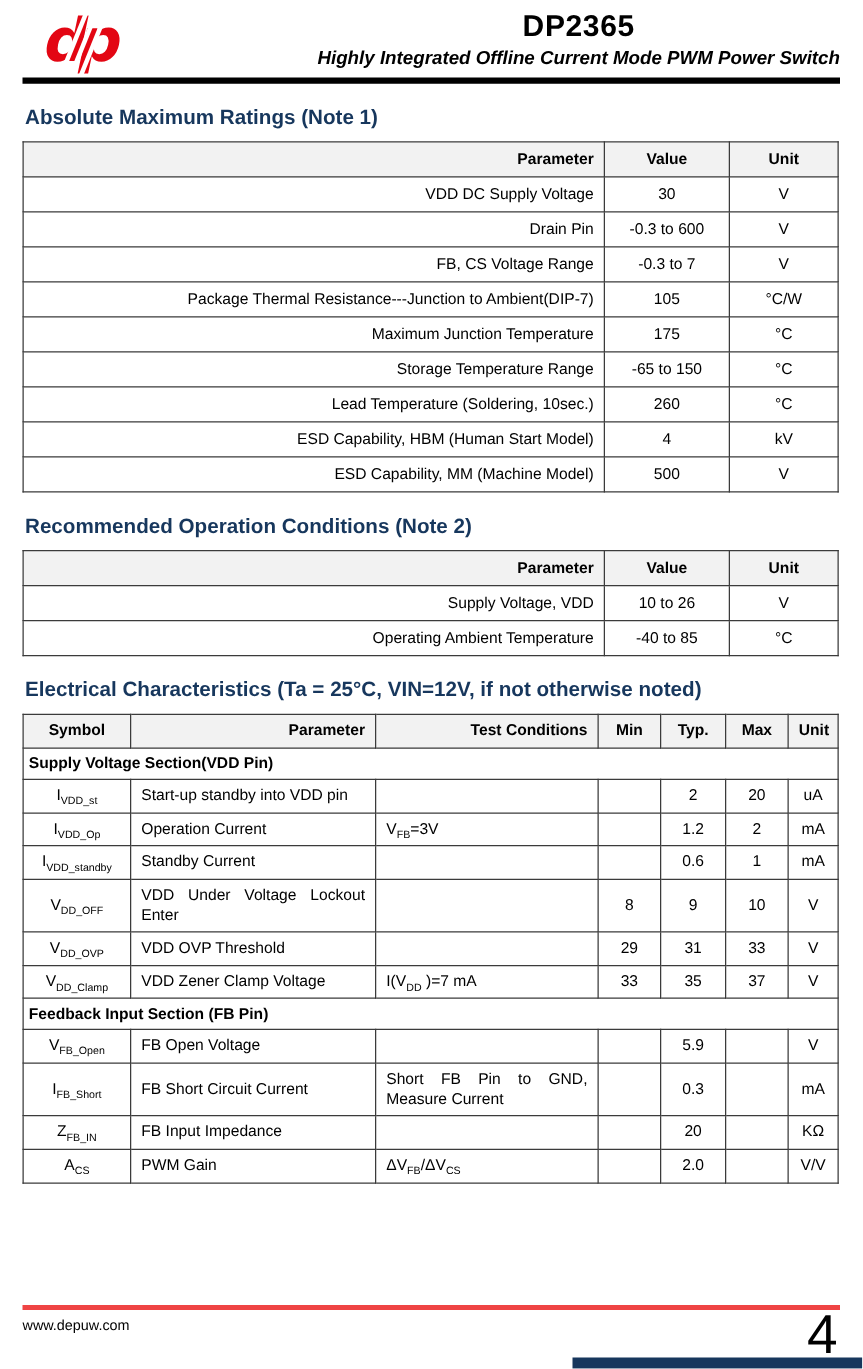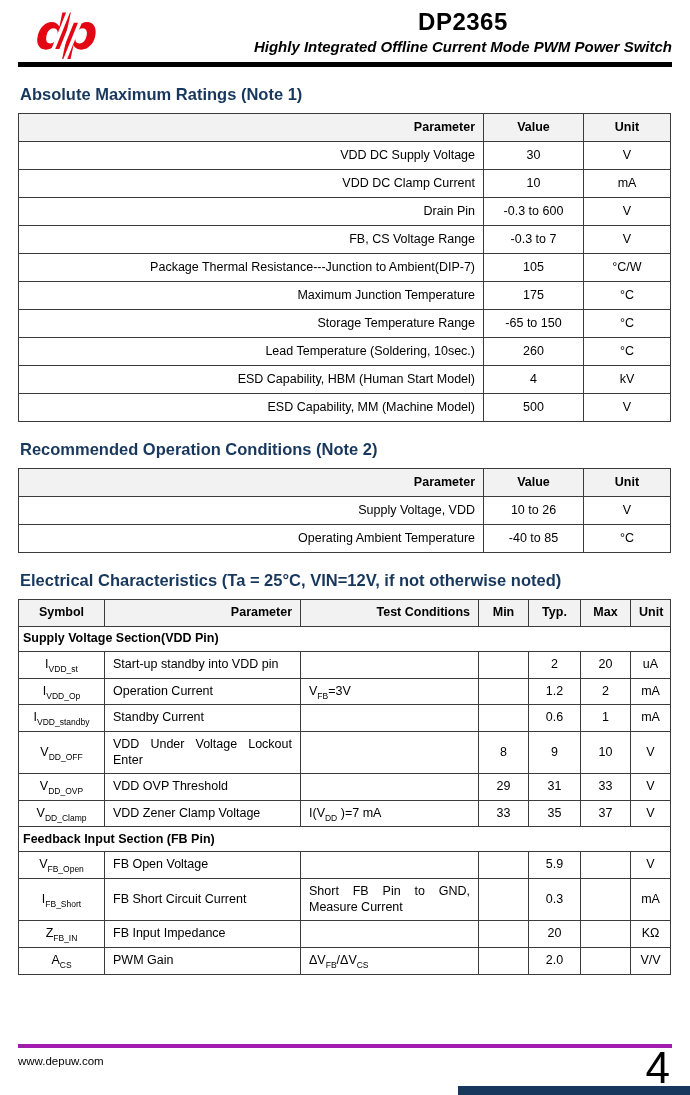--- a/index.html
+++ b/index.html
@@ -33,21 +33,21 @@
   thead td{background:var(--table-header-bg);font-weight:bold;height:27px;}
   .c{text-align:center;}
   .l{text-align:right;margin-top:32px;}
   .j{text-align:justify;}
   .simple-table td{height:28px;}
   .elec-table td{padding:5px 8px;}
   .elec-table .sec{font-weight:bold;height:25px;padding:4px 4px;}
   sub{font-size:8.5px;line-height:0;}
 
   
-  .footer{position:absolute;left:18px;right:18px;top:1044px;border-top:4px solid #a21caf;}
+  .footer{position:absolute;left:18px;right:18px;top:1044px;border-top:4px solid #ef4444;}
   .footer-row{display:flex;justify-content:space-between;align-items:flex-start;}
   .website{font-size:11.5px;padding-top:7px;}
   .page-number{font-size:44px;font-weight:400;line-height:0.92;padding-right:2px;}
   .corner-bar{position:absolute;right:0;bottom:0;width:232px;height:9px;background:var(--accent-navy);}
 </style>
 </head>
 <body>
 
 <div class="page">
   <div class="content">
@@ -85,25 +85,20 @@
           <td class="c">Unit</td>
         </tr>
       </thead>
       <tbody>
         <tr>
             <td class="l">VDD DC Supply Voltage</td>
             <td class="c">30</td>
             <td class="c">V</td>
           </tr>
         <tr>
-            <td class="l">VDD DC Clamp Current</td>
-            <td class="c">10</td>
-            <td class="c">mA</td>
-          </tr>
-        <tr>
             <td class="l">Drain Pin</td>
             <td class="c">-0.3 to 600</td>
             <td class="c">V</td>
           </tr>
         <tr>
             <td class="l">FB, CS Voltage Range</td>
             <td class="c">-0.3 to 7</td>
             <td class="c">V</td>
           </tr>
         <tr>

